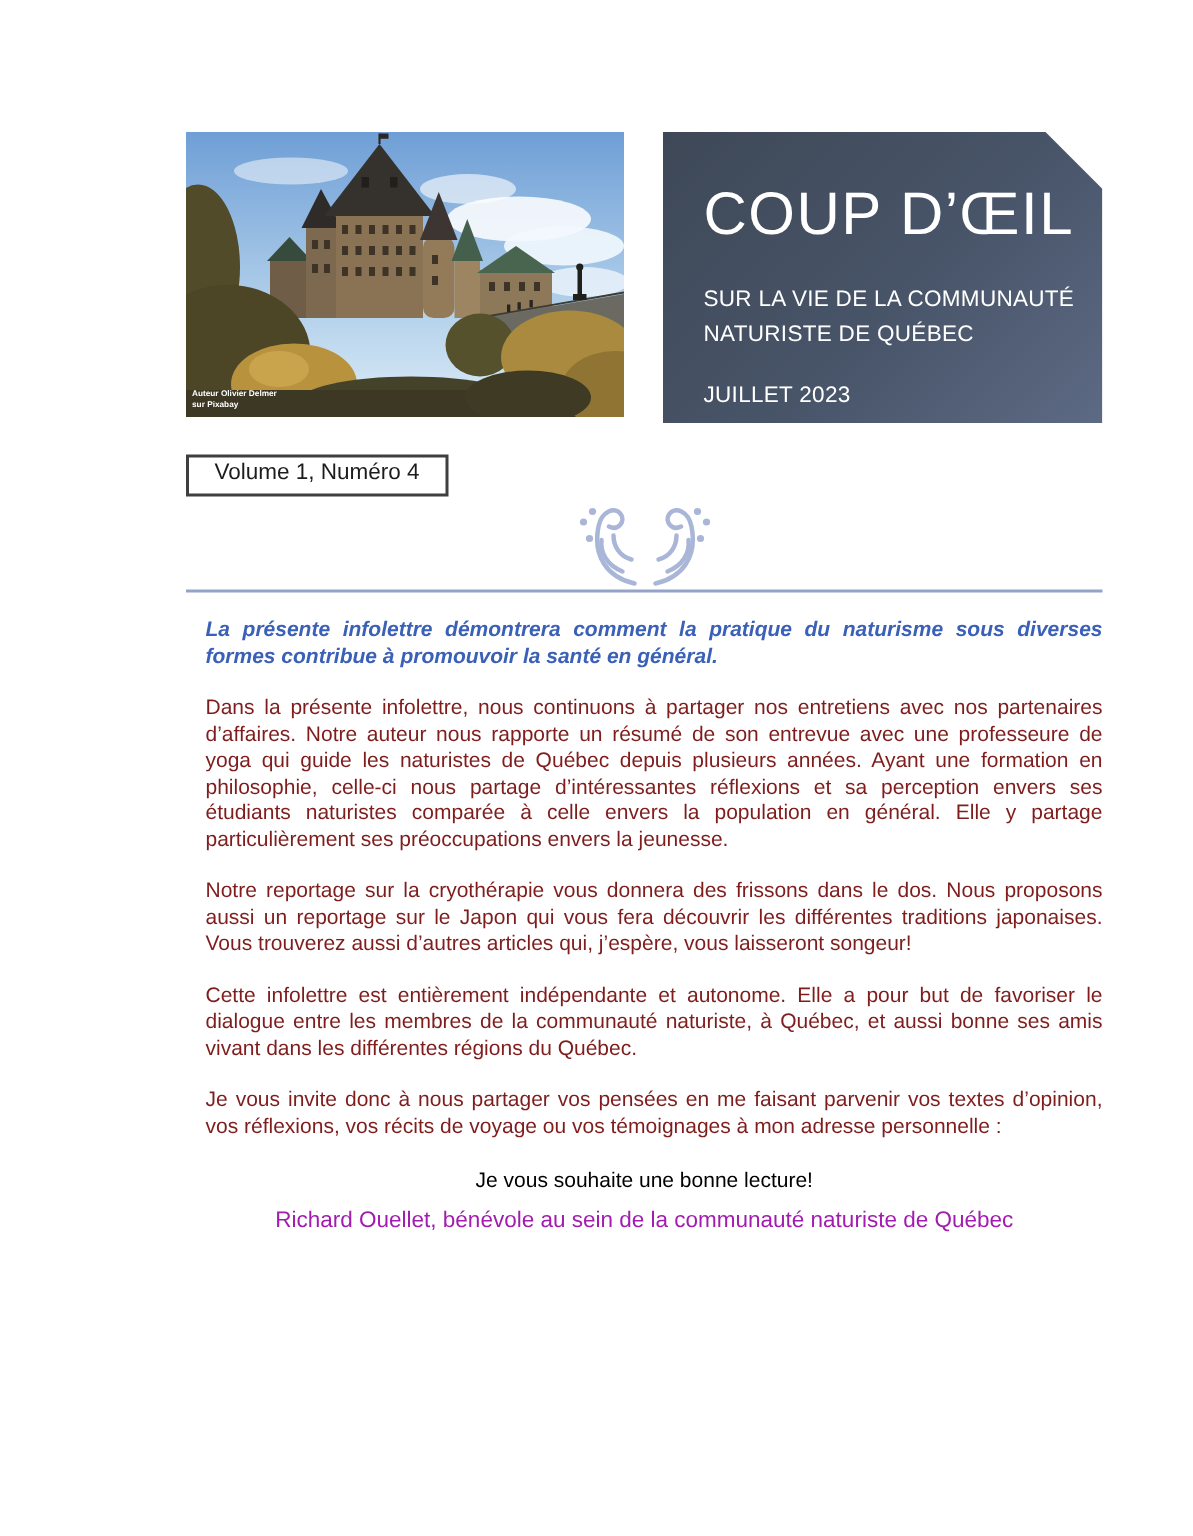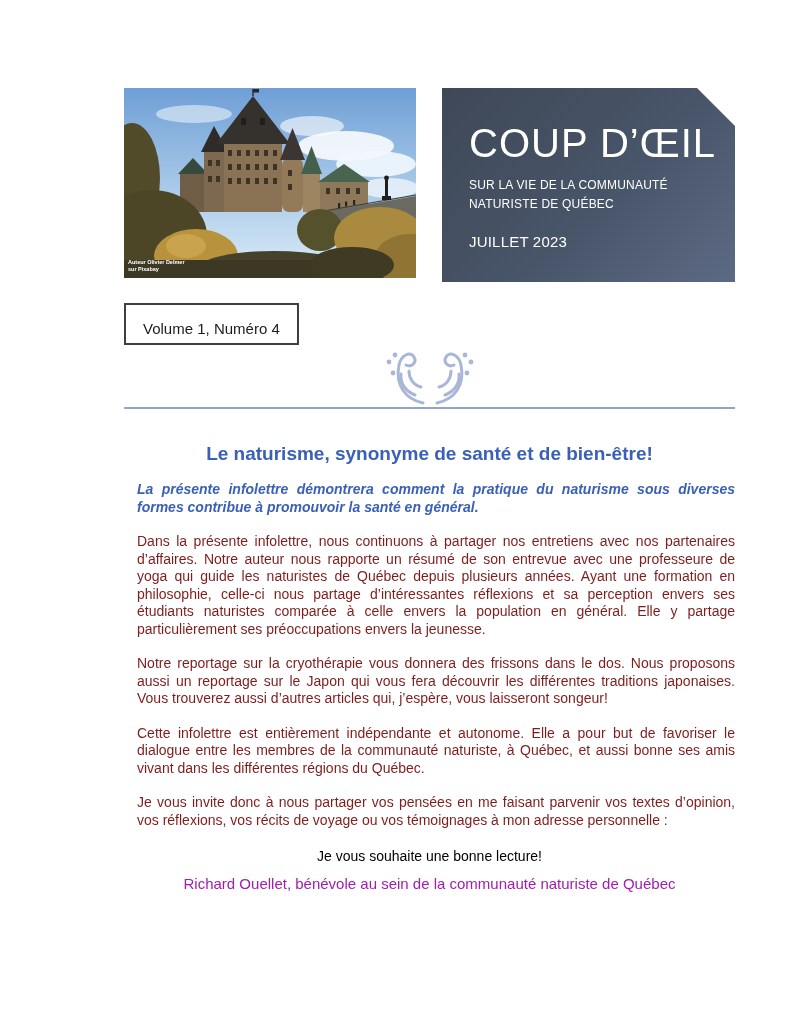--- a/index.html
+++ b/index.html
@@ -33,36 +33,36 @@
     color:#ffffff;
   }
   .banner-title{
     font-size:40px;
     letter-spacing:1px;
     font-weight:400;
     line-height:1.05;
     white-space:nowrap;
   }
   .banner-subtitle{
-    margin-top:12px;
-    font-size:12px;
+    margin-top:24px;
+    font-size:15px;
     line-height:1.55;
     letter-spacing:0.2px;
   }
   .banner-date{
     margin-top:20px;
     font-size:15px;
     letter-spacing:0.2px;
   }
   
   .volume-box{
     display:inline-block;
     margin-top:21px;
     border:2px solid #3f3f3f;
-    padding:15px 17px 6px 17px;
+    padding:1px 17px 6px 17px;
     font-size:15px;
     color:#1c1c1c;
     background:#ffffff;
   }
   
   .ornament{margin-top:2px;text-align:center;height:58px;}
   .divider{
     margin-top:2px;
     border-top:2px solid #94a4c8;
     height:0;
@@ -248,21 +248,20 @@
           <circle cx="110" cy="8" r="2.4" fill="#a9b6d8" stroke="none"></circle>
           <circle cx="116" cy="15" r="2.4" fill="#a9b6d8" stroke="none"></circle>
           <circle cx="112" cy="26" r="2.4" fill="#a9b6d8" stroke="none"></circle>
         </g>
         <use href="#sprig" transform="matrix(-1,0,0,1,150,0)"></use>
       </svg>
     </div>
     <div class="divider"></div>
 
     
-    <h1 class="article-title">Le naturisme, synonyme de santé et de bien-être!</h1>
 
     <p class="para lead">La présente infolettre démontrera comment la pratique du naturisme sous diverses formes contribue à promouvoir la santé en général.</p>
 
     <p class="para">Dans la présente infolettre, nous continuons à partager nos entretiens avec nos partenaires d’affaires. Notre auteur nous rapporte un résumé de son entrevue avec une professeure de yoga qui guide les naturistes de Québec depuis plusieurs années. Ayant une formation en philosophie, celle-ci nous partage d’intéressantes réflexions et sa perception envers ses étudiants naturistes comparée à celle envers la population en général. Elle y partage particulièrement ses préoccupations envers la jeunesse.</p>
 
     <p class="para">Notre reportage sur la cryothérapie vous donnera des frissons dans le dos. Nous proposons aussi un reportage sur le Japon qui vous fera découvrir les différentes traditions japonaises. Vous trouverez aussi d’autres articles qui, j’espère, vous laisseront songeur!</p>
 
     <p class="para">Cette infolettre est entièrement indépendante et autonome. Elle a pour but de favoriser le dialogue entre les membres de la communauté naturiste, à Québec, et aussi bonne ses amis vivant dans les différentes régions du Québec.</p>
 
     <p class="para">Je vous invite donc à nous partager vos pensées en me faisant parvenir vos textes d’opinion, vos réflexions, vos récits de voyage ou vos témoignages à mon adresse personnelle :</p>

